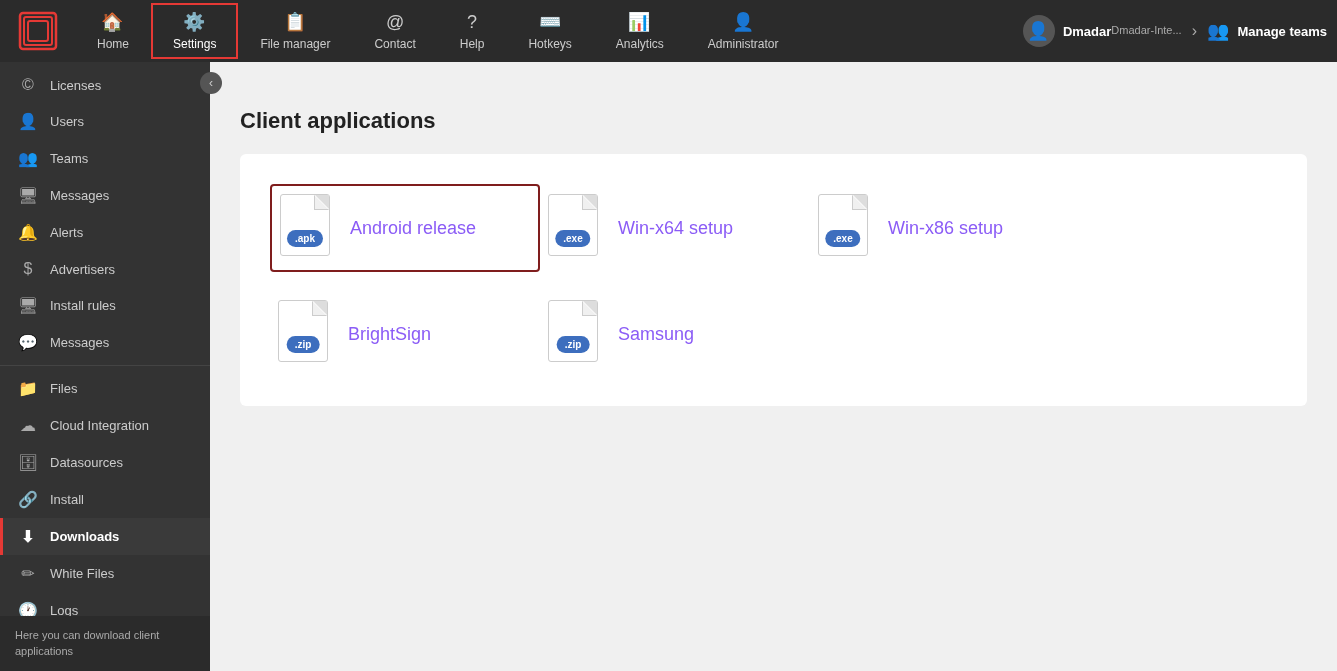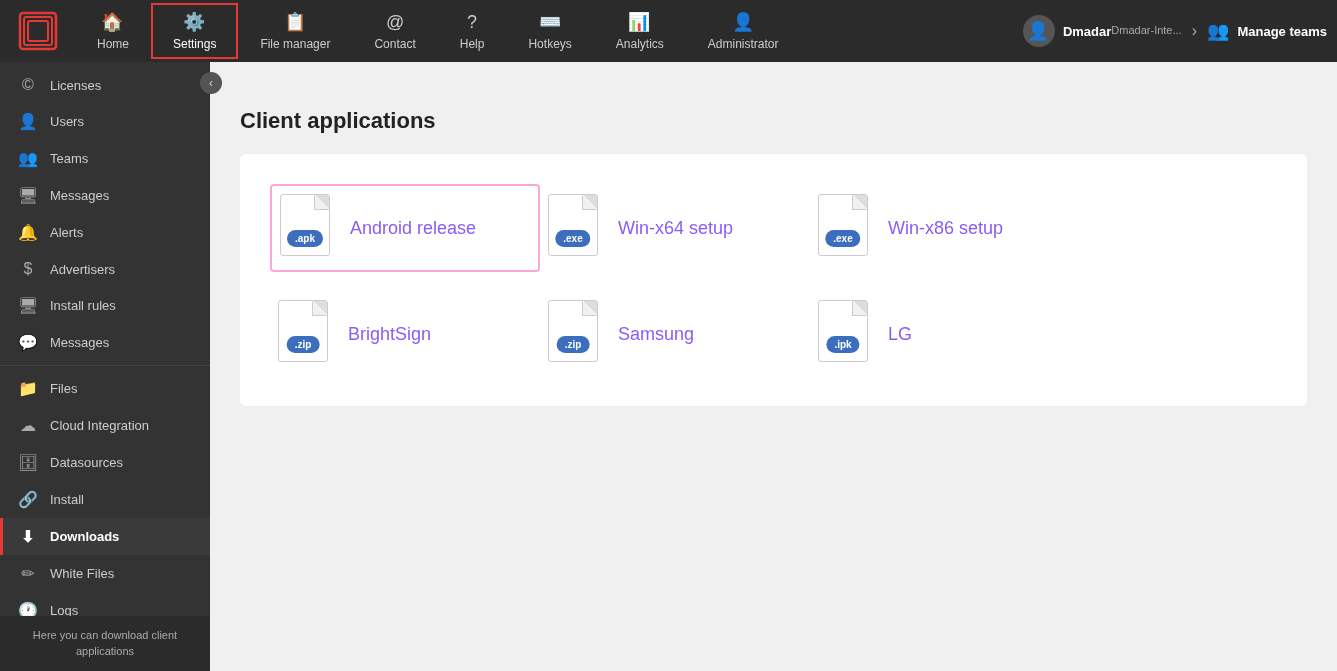--- a/index.html
+++ b/index.html
@@ -141,21 +141,21 @@
       border-left: 3px solid #e53935;
     }
     .sidebar-icon { font-size: 16px; width: 20px; text-align: center; color: #aaa; }
     .sidebar-item.active .sidebar-icon { color: #fff; }
     .sidebar-divider { border: none; border-top: 1px solid #444; margin: 4px 0; }
     .sidebar-footer {
       padding: 12px 15px;
       background: #2b2b2b;
       color: #aaa;
       font-size: 11px;
-      text-align: center;
+      text-align: left;
       line-height: 1.4;
     }
 
     
     .content {
       flex: 1;
       background: #f0f0f0;
       padding: 30px 30px;
       overflow-y: auto;
     }
@@ -180,21 +180,21 @@
     .app-card {
       display: flex;
       align-items: center;
       gap: 14px;
       width: 270px;
       cursor: pointer;
       padding: 8px;
       border-radius: 4px;
     }
     .app-card.selected {
-      border: 2px solid #f9a8d4;
+      border: 2px solid #7f1d1d;
       background: #fff;
     }
 
     .file-icon-wrap {
       position: relative;
       width: 56px;
       height: 68px;
       flex-shrink: 0;
     }
     .file-page {
@@ -414,24 +414,16 @@
     <span class="app-name">BrightSign</span>
   </div>
         <div class="app-card">
     <div class="file-icon-wrap">
       <div class="file-page">
         <span class="file-badge">.zip</span>
       </div>
     </div>
     <span class="app-name">Samsung</span>
   </div>
-        <div class="app-card">
-    <div class="file-icon-wrap">
-      <div class="file-page">
-        <span class="file-badge">.ipk</span>
-      </div>
-    </div>
-    <span class="app-name">LG</span>
-  </div>
       </div>
   </div>
 
 </div>
 
 </body></html>

